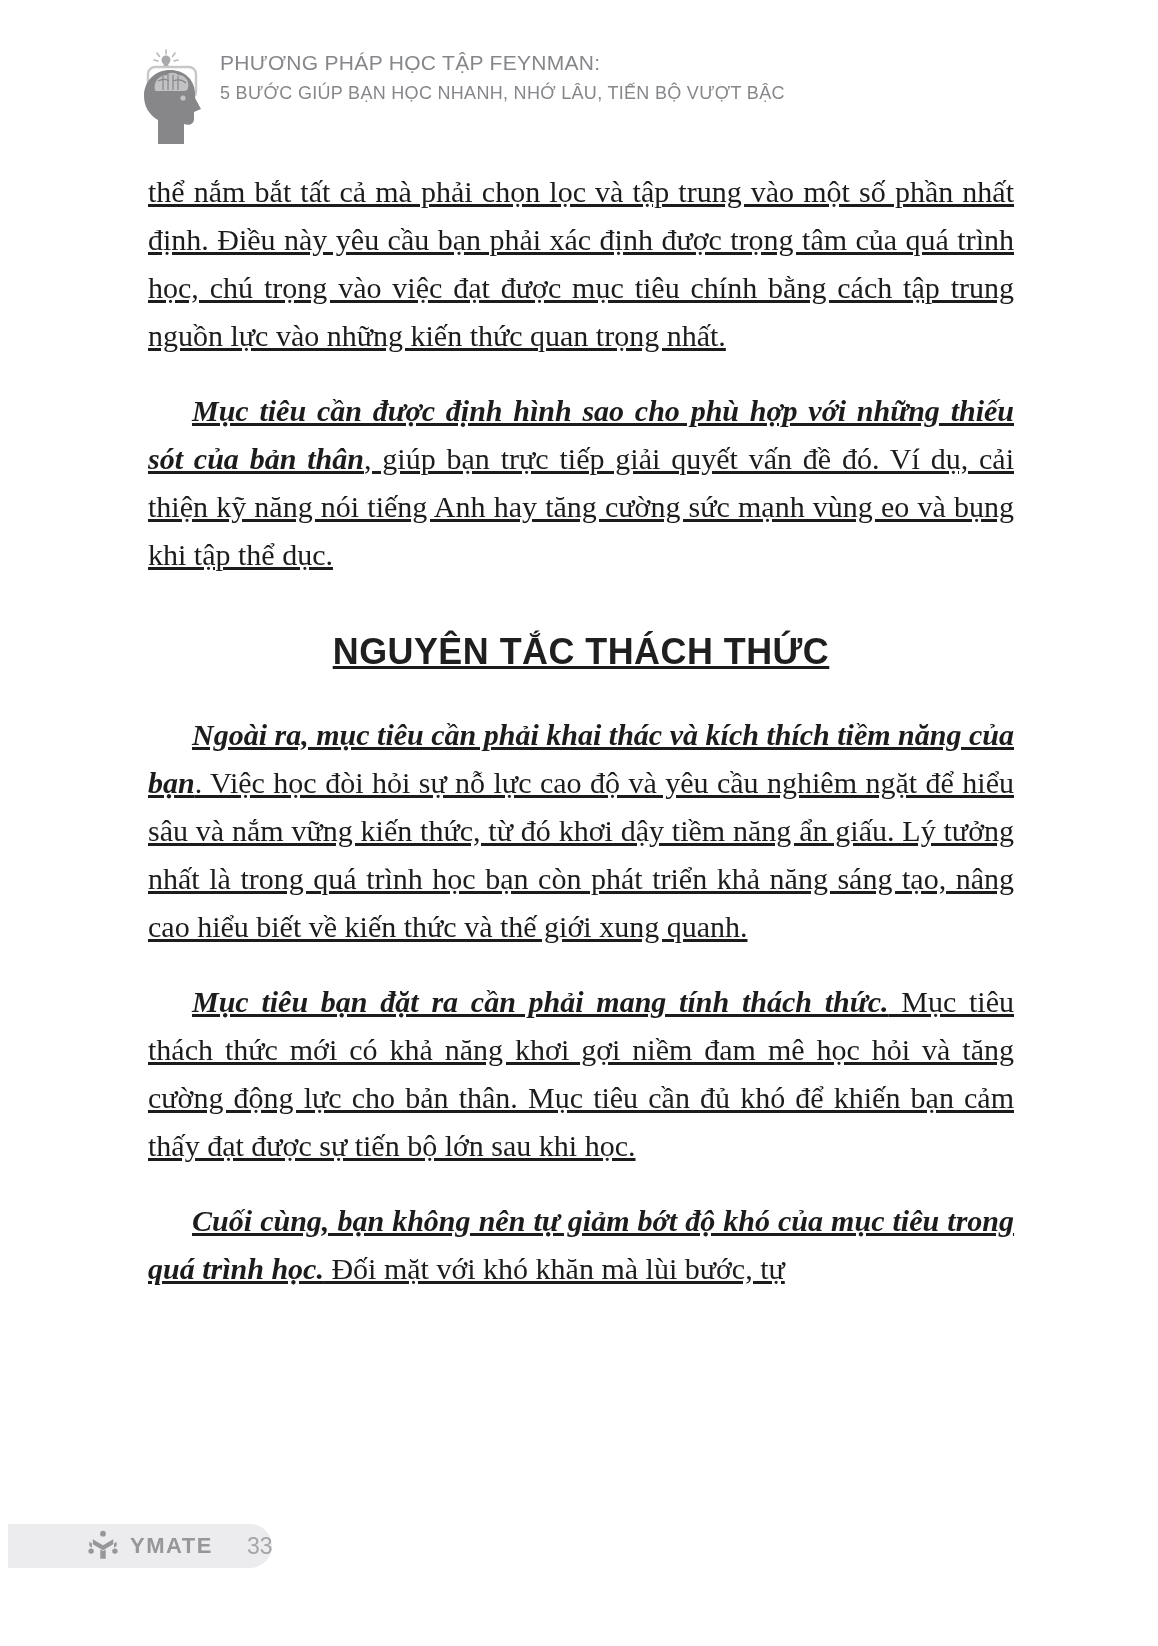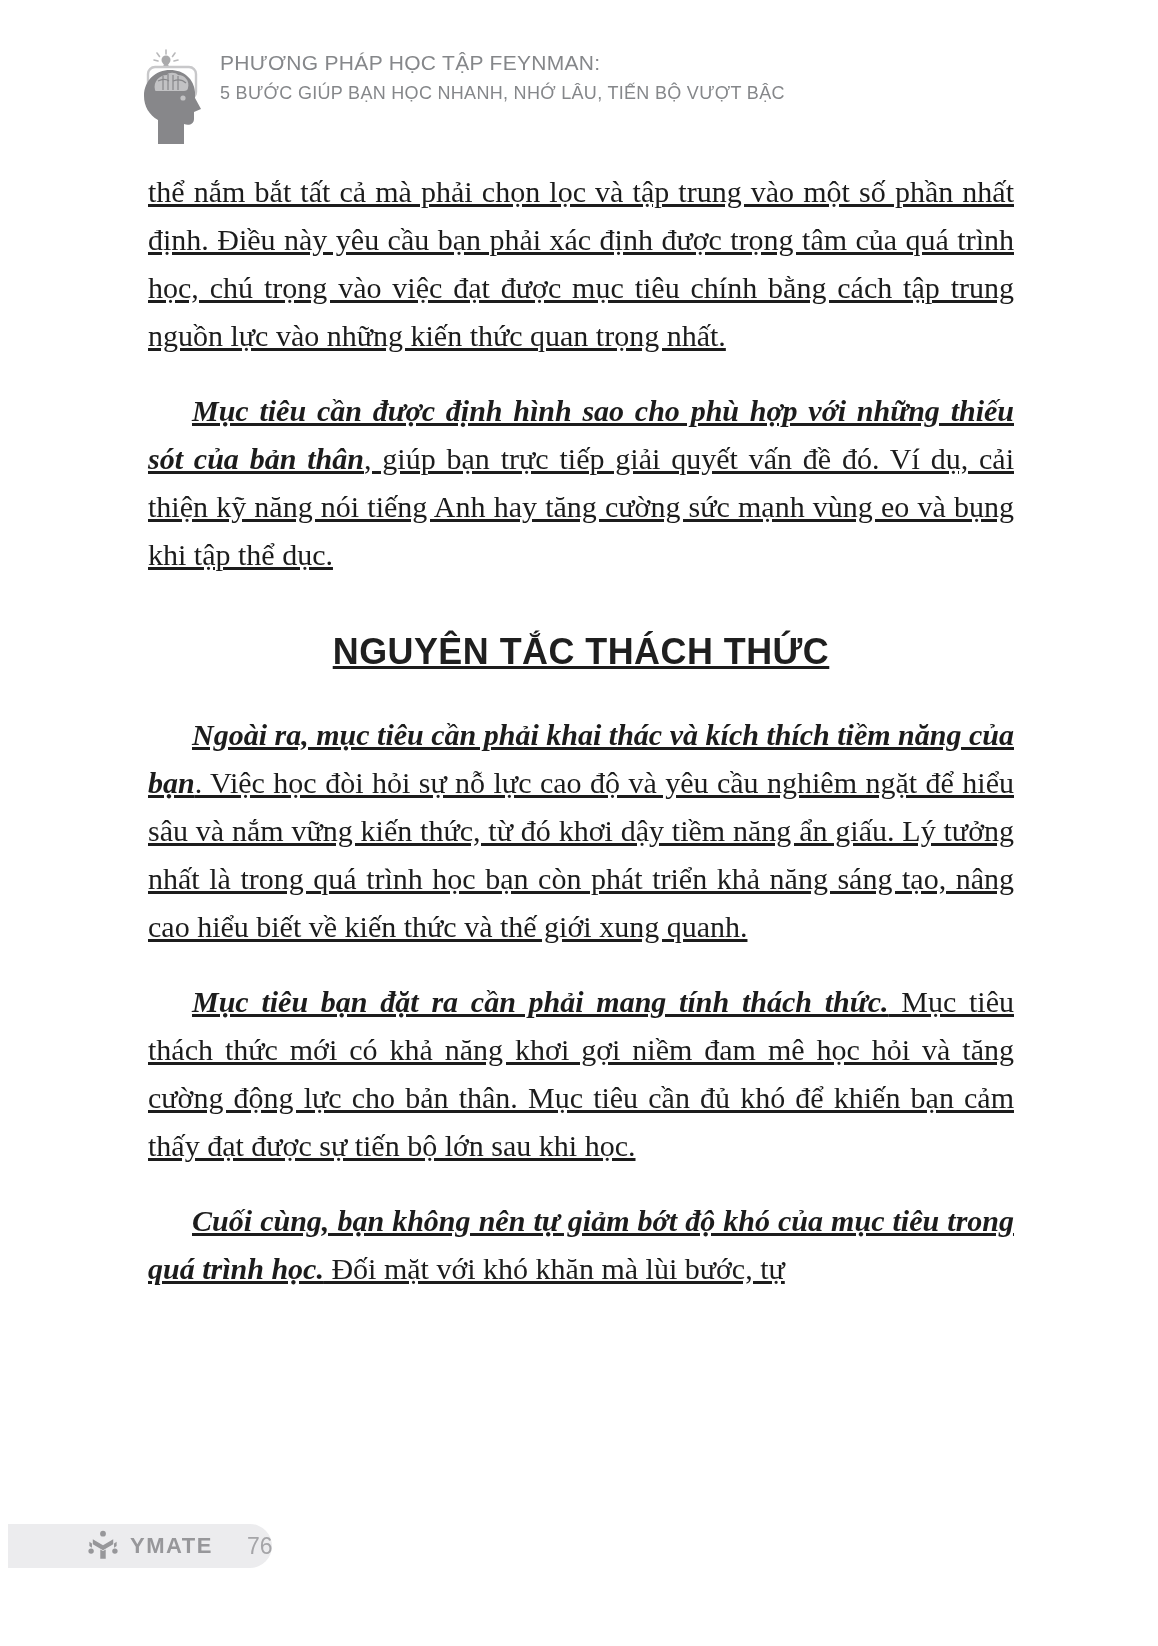--- a/index.html
+++ b/index.html
@@ -162,16 +162,16 @@
           <circle cx="34" cy="26" r="3.2"></circle>
           <path d="M8,12 L20,19 L32,12 L32,18 L20,25 L8,18 Z"></path>
           <path d="M16.8,24 L20,26 L23.2,24 L23.2,35 L16.8,35 Z"></path>
           <path d="M4,15 L7,17 L7,22 L4,20 Z"></path>
           <path d="M36,15 L33,17 L33,22 L36,20 Z"></path>
         </g>
       </svg>
     </div>
     <span class="footer-brand">YMATE</span>
     <span class="footer-divider"></span>
-    <span class="footer-page">76</span>
+    <span class="footer-page">33</span>
   </div>
 
 </div>
 
 </body></html>

